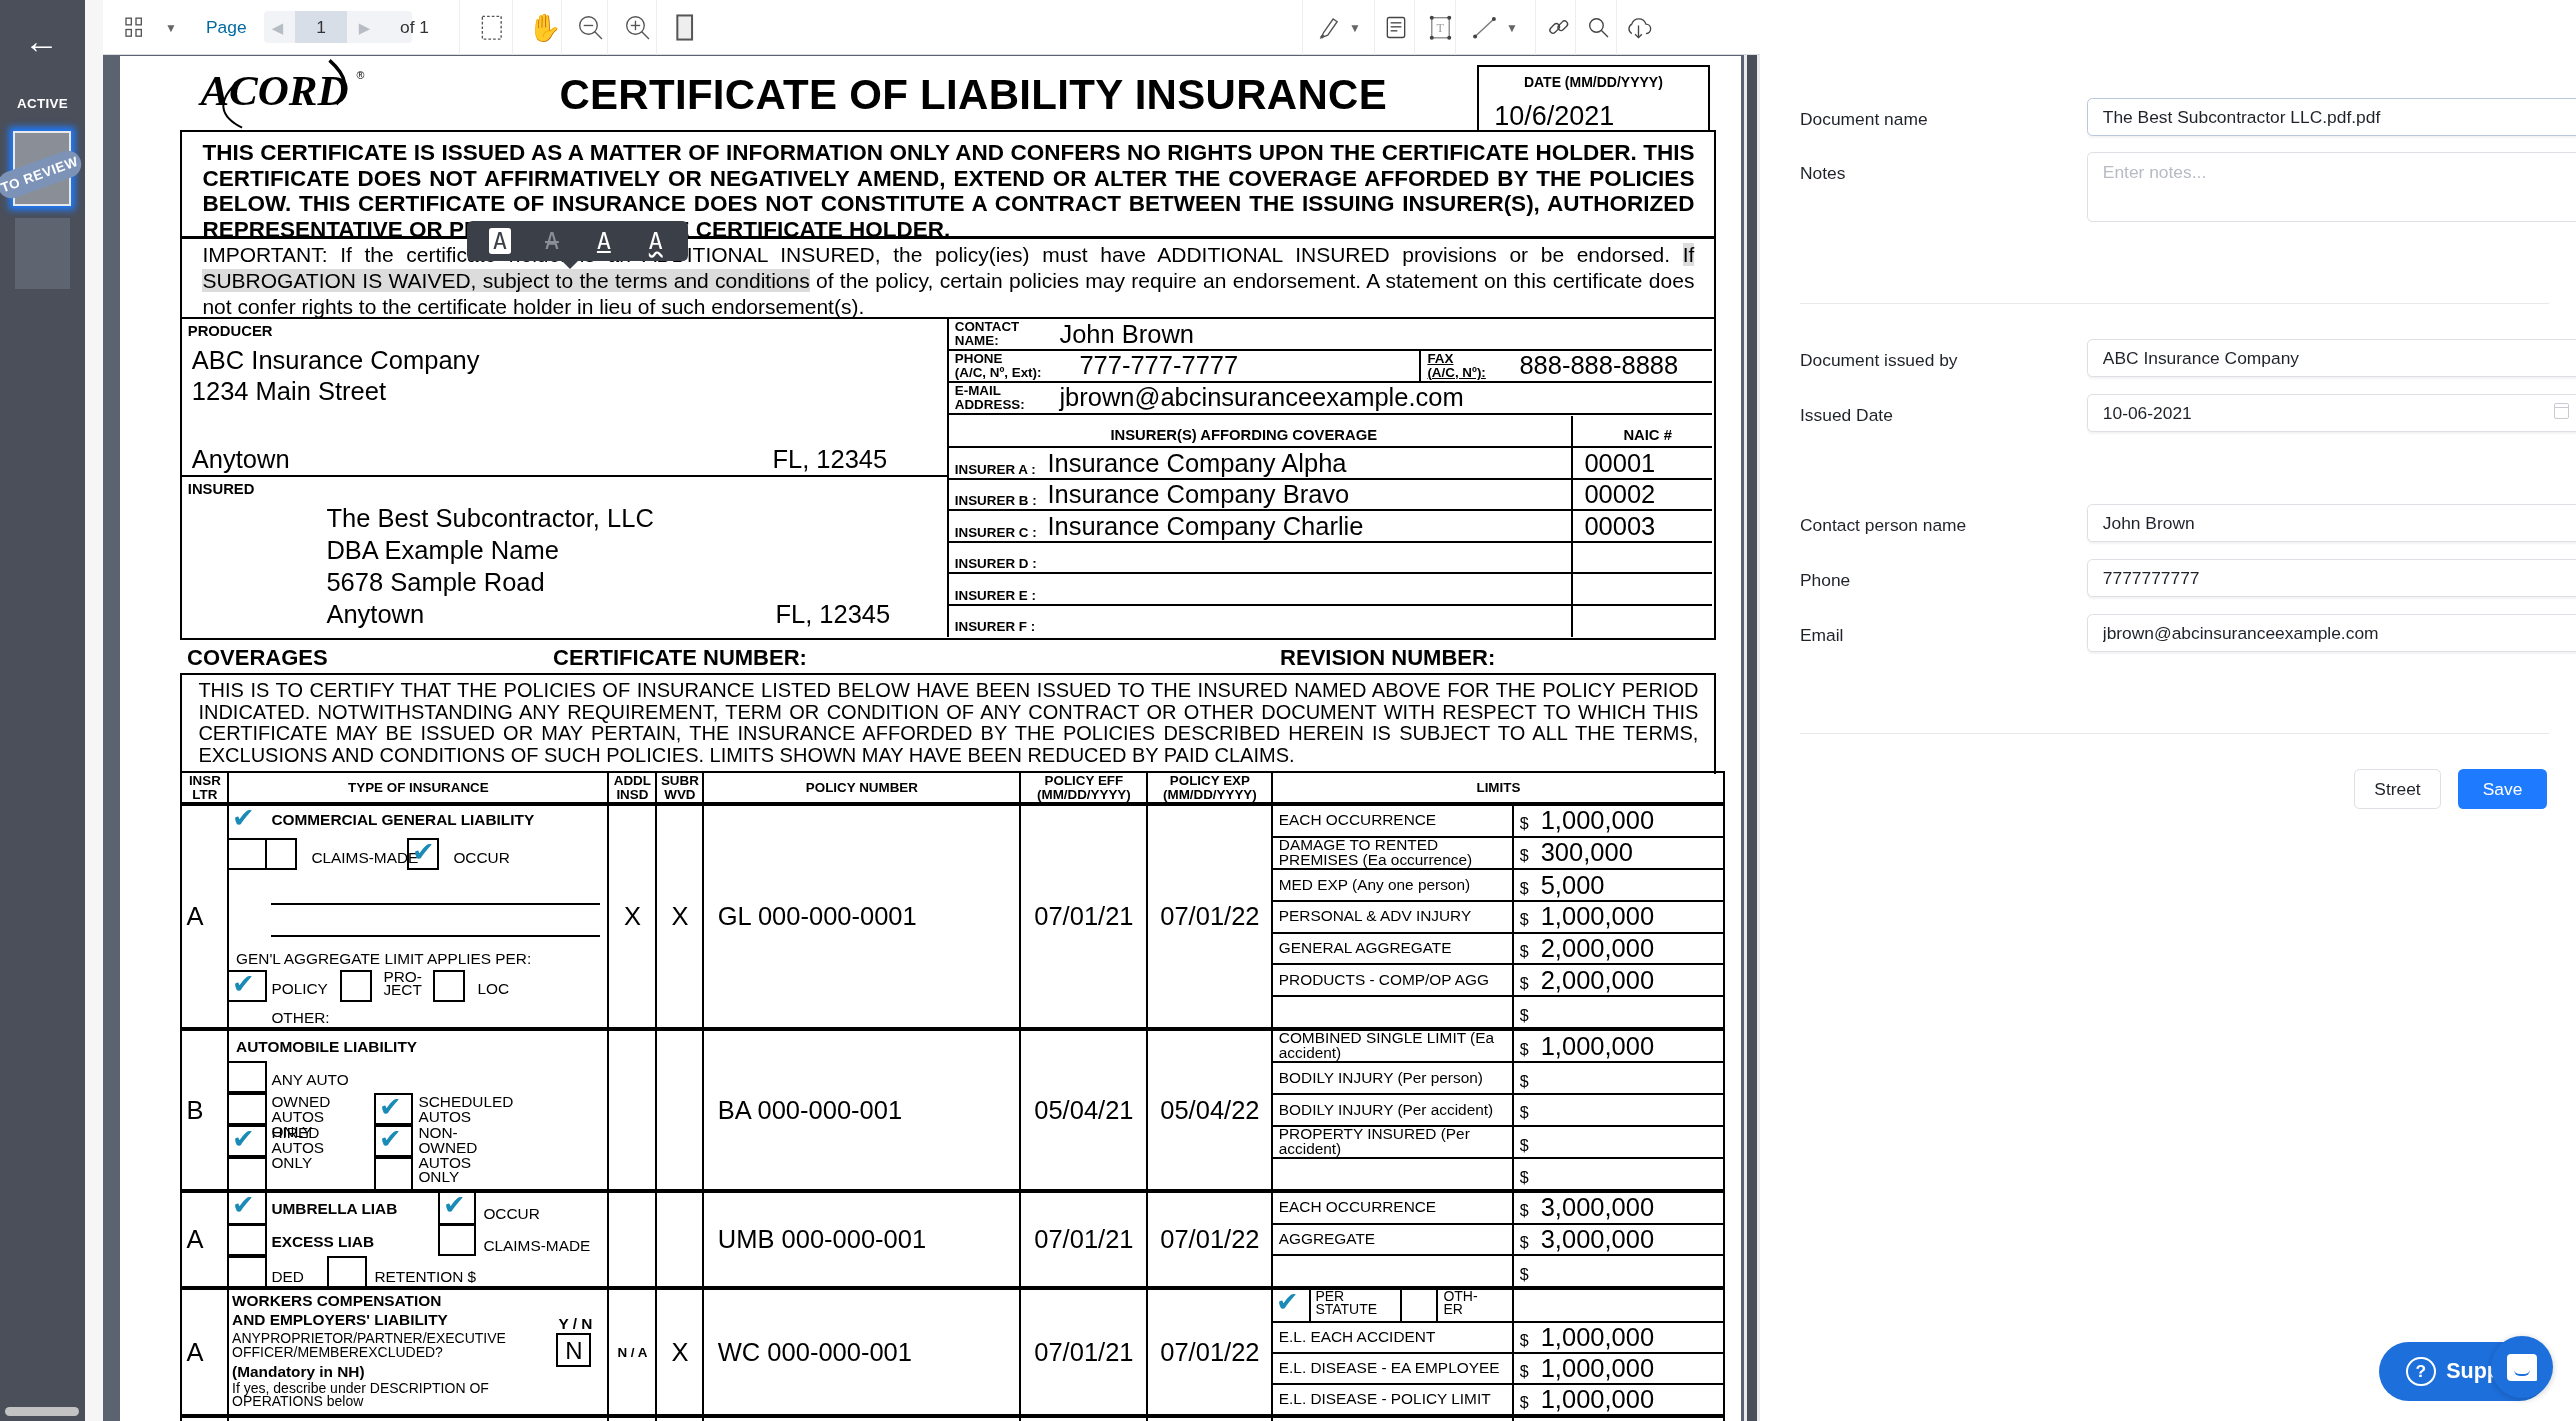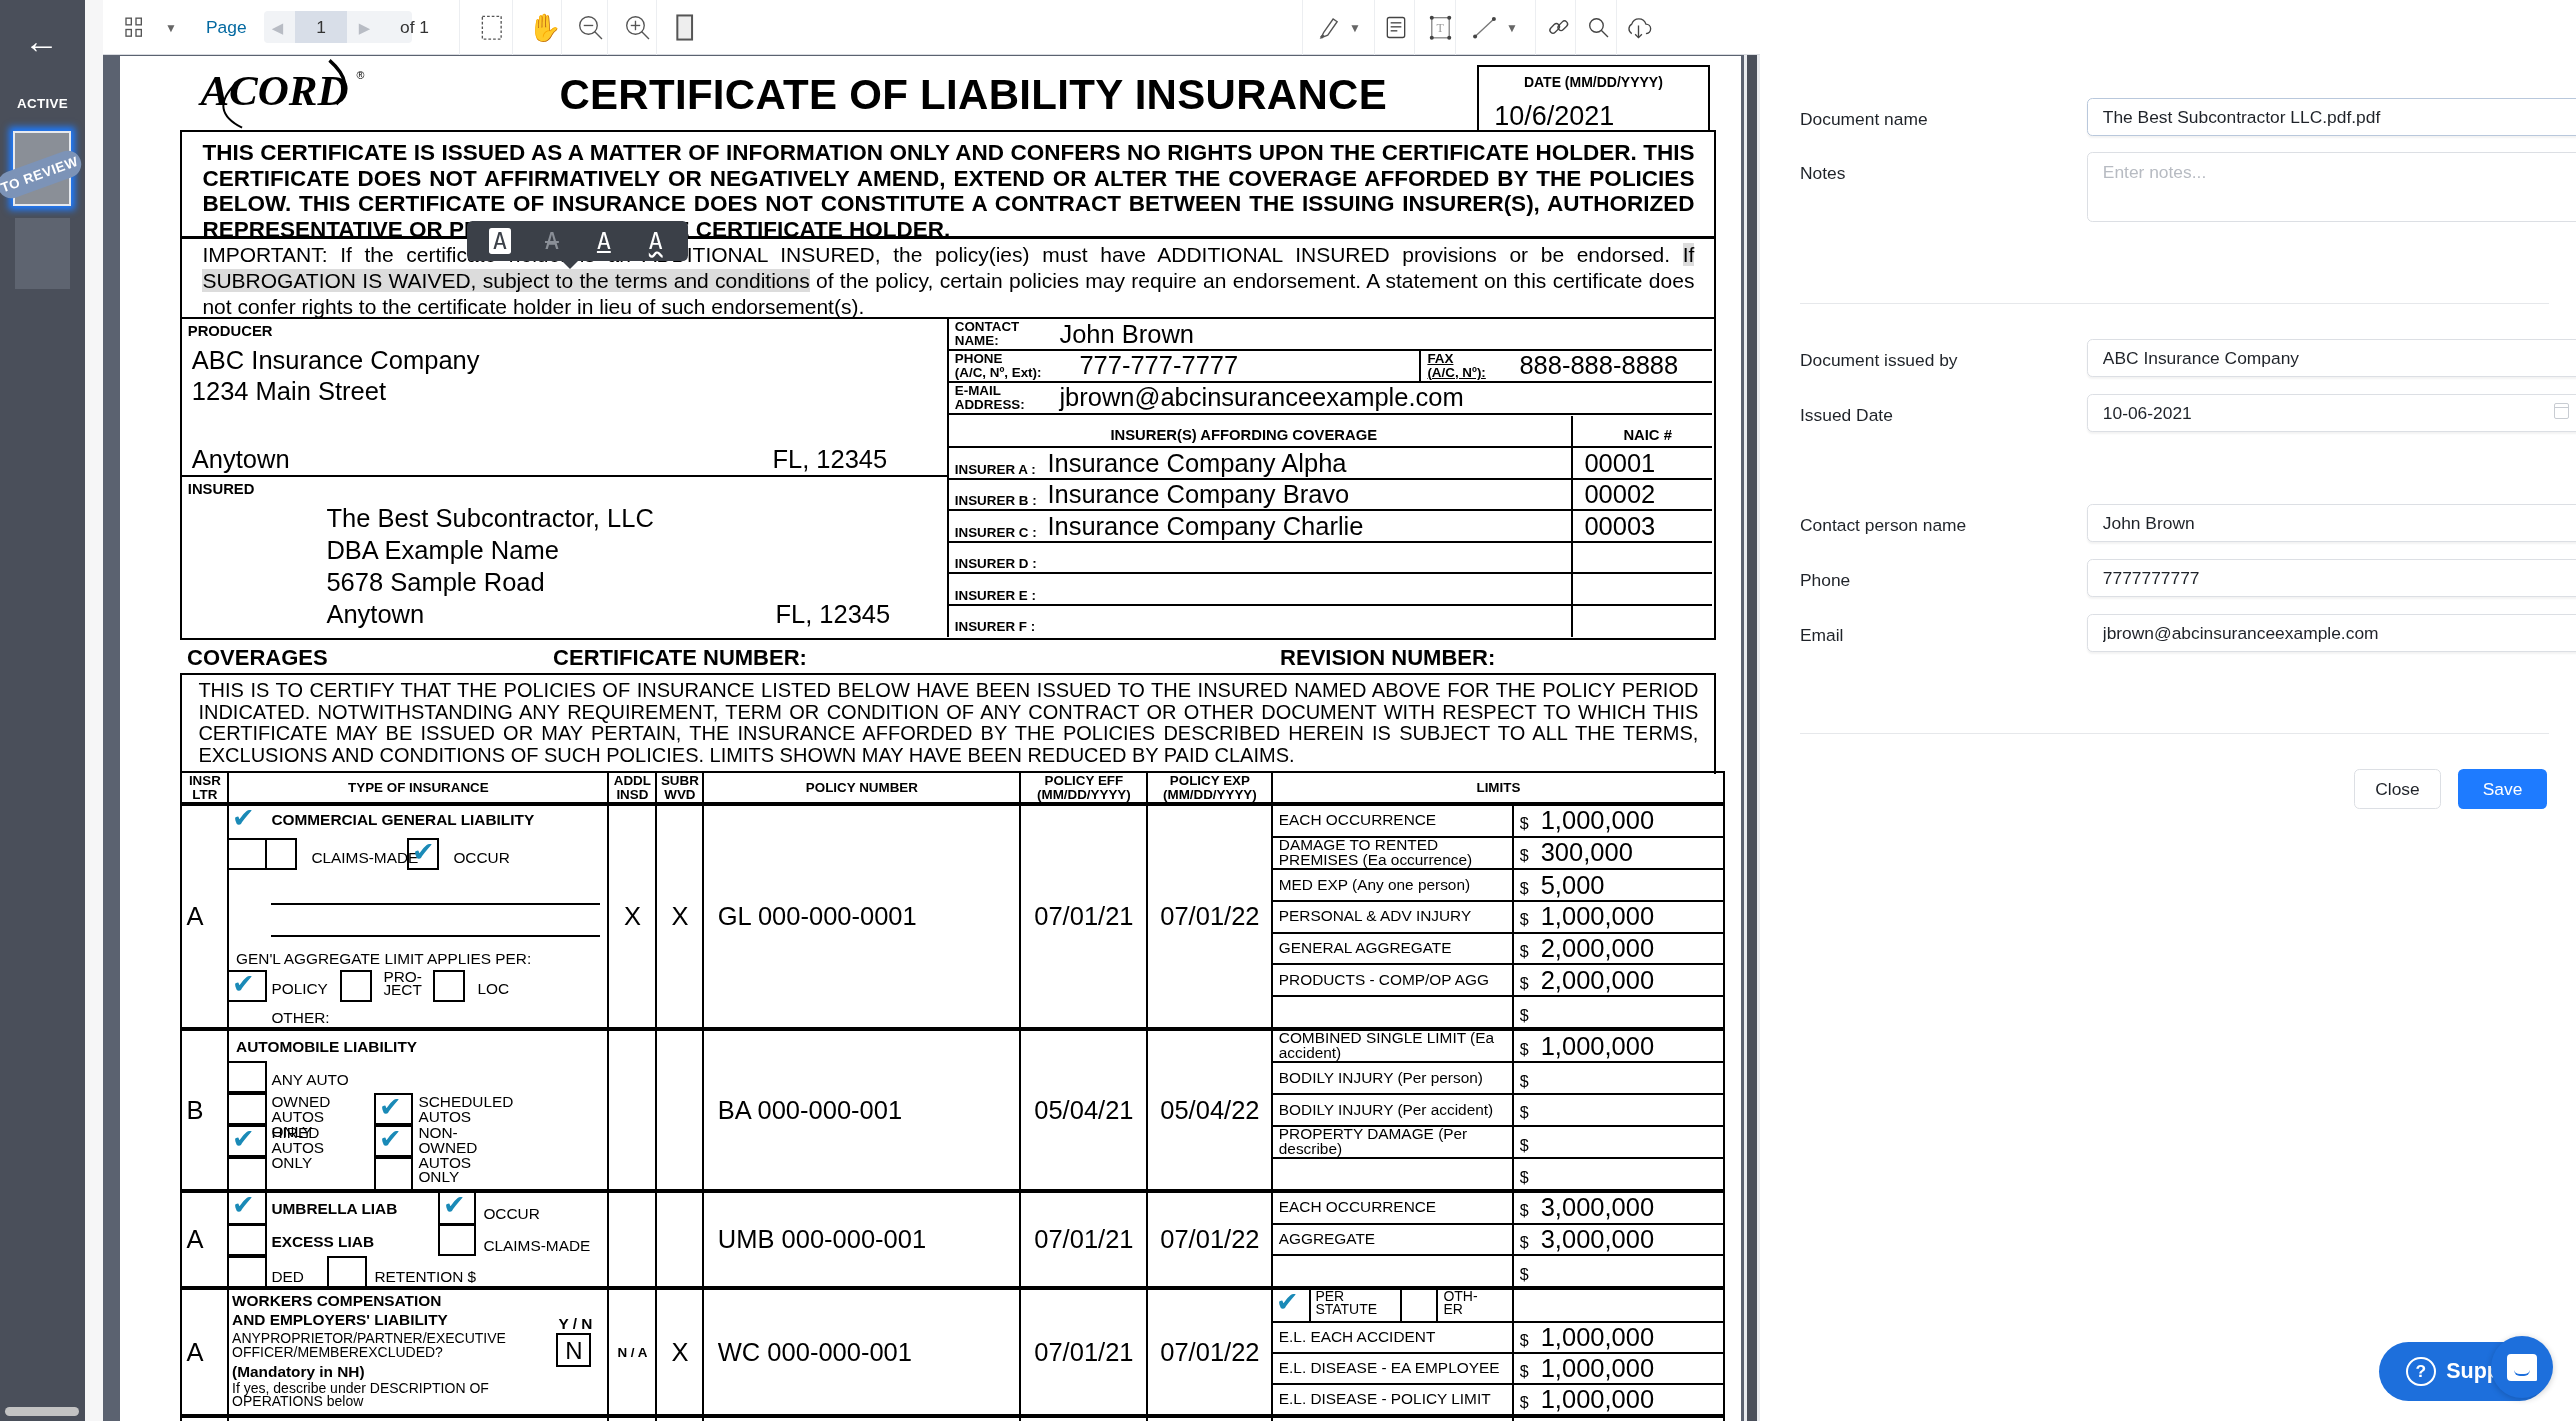--- a/index.html
+++ b/index.html
@@ -464,21 +464,21 @@
         </tr>
         <tr>
               <td class="lim-lbl">BODILY INJURY (Per person)</td>
               <td class="lim-val"><span class="d">$</span><span></span></td>
             </tr>
         <tr>
               <td class="lim-lbl">BODILY INJURY (Per accident)</td>
               <td class="lim-val"><span class="d">$</span><span></span></td>
             </tr>
         <tr>
-              <td class="lim-lbl">PROPERTY DAMAGE (Per describe)</td>
+              <td class="lim-lbl">PROPERTY INSURED (Per accident)</td>
               <td class="lim-val"><span class="d">$</span><span></span></td>
             </tr>
         <tr>
               <td class="lim-lbl"></td>
               <td class="lim-val"><span class="d">$</span><span></span></td>
             </tr>
 
         <tr>
           <td rowspan="3" class="ltr cov-sec">A</td>
           <td rowspan="3" class="tcell cov-sec">
@@ -623,21 +623,21 @@
     <div class="f-lbl" style="top:10.7px;">Phone</div>
     <input class="f-in" style="top: 0px;" type="text" value="7777777777">
   </div>
   <div class="form-row" style="top:614px;height:40px;">
     <div class="f-lbl" style="top:10.7px;">Email</div>
     <input class="f-in" style="top: 0px;" type="text" value="jbrown@abcinsuranceexample.com">
   </div>
 
   <div class="divider" style="top:733px;"></div>
 
-  <button class="btn btn-close">Close</button>
+  <button class="btn btn-close">Street</button>
   <button class="btn btn-save">Save</button>
 </div>
 
 <div class="support">
   <span class="q">?</span>
   <span>Supp</span>
 </div>
 <div class="chat">
   <div class="bub"></div>
 </div>

